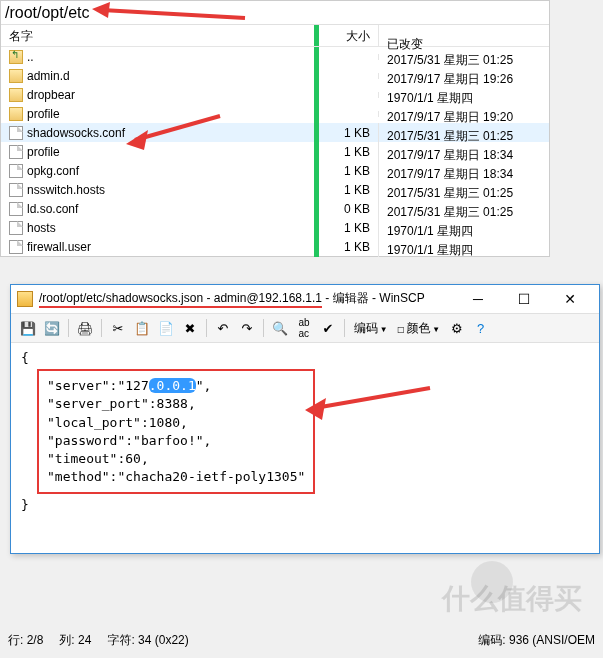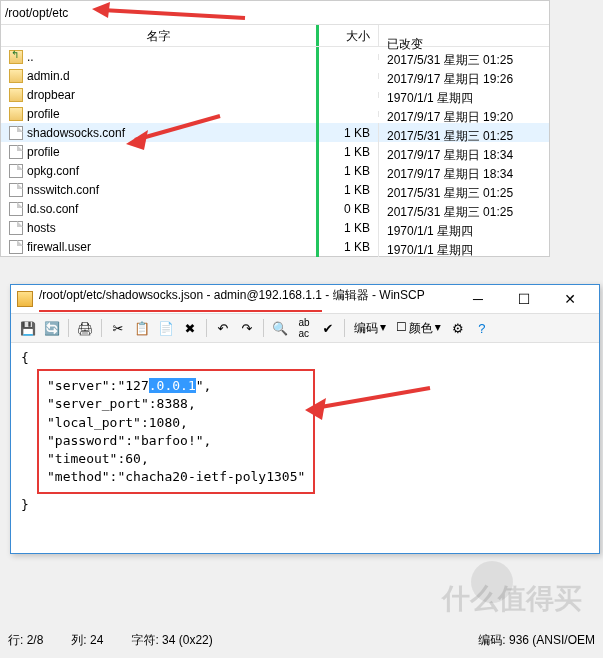--- a/index.html
+++ b/index.html
@@ -1,22 +1,22 @@
 <!DOCTYPE html>
 <html><head>
 <meta charset="utf-8">
 <style>
 * { box-sizing: border-box; margin: 0; padding: 0; }
 body { font-family: "Microsoft YaHei", Tahoma, sans-serif; font-size: 12px; background: #f0f0f0; width: 603px; height: 658px; position: relative; overflow: hidden; }
 
 .file-browser { position: absolute; top: 0; left: 0; width: 550px; background: #fff; border: 1px solid #ccc; }
 .path-bar { display: flex; align-items: center; padding: 2px 4px; background: #fff; border-bottom: 1px solid #e0e0e0; height: 24px; }
-.path-bar input { flex: 1; border: none; font-size: 12px; outline: none; }
+.path-bar input { flex: 1; border: none; font-size: 16px; outline: none; }
 .list-header { display: flex; background: #fff; border-bottom: 1px solid #e5e5e5; height: 22px; font-size: 12px; }
-.col-name { flex: 1; padding: 3px 8px; border-right: 3px solid #22c55e; text-align: center; }
+.col-name { flex: 1; padding: 3px 8px; border-right: 5px solid #22c55e; }
 .col-size { width: 60px; padding: 3px 8px; text-align: right; border-right: 1px solid #e5e5e5; }
 .col-date { width: 170px; padding: 3px 8px; margin-top: 8px; }
 .file-row { display: flex; height: 19px; align-items: center; font-size: 12px; }
 .file-row.selected { background: #e5f3ff; }
 .file-row .col-name { display: flex; align-items: center; gap: 4px; }
 .fi { width: 14px; height: 14px; display: inline-block; flex-shrink: 0; }
 .fi-up { background: linear-gradient(#ffe9a8,#f0c96e); border:1px solid #d4a83a; position:relative; }
 .fi-up::after { content:"↰"; position:absolute; left:1px; top:-2px; font-size:10px; color:#2a7a2a; }
 .fi-folder { background: linear-gradient(#ffe9a8,#f0c96e); border:1px solid #d4a83a; }
 .fi-file { background: #fff; border:1px solid #999; position:relative; }
@@ -26,32 +26,32 @@
 .title-bar { display: flex; align-items: center; background: #fff; height: 28px; padding: 0 6px; }
 .title-icon { width: 16px; height: 16px; background: linear-gradient(#ffe08a,#f0b840); border:1px solid #c08820; margin-right:6px; }
 .title-text { flex: 1; font-size: 12px; color: #000; }
 .win-btns { display: flex; }
 .win-btn { width: 46px; height: 28px; display:flex; align-items:center; justify-content:center; font-size:14px; font-family: Arial; }
 .win-btn.close { color: #000; }
 
 .toolbar { display: flex; align-items: center; background: #f5f5f5; border-top:1px solid #e0e0e0; border-bottom:1px solid #e0e0e0; height: 30px; padding: 0 6px; gap: 2px; }
 .tbtn { width: 22px; height: 22px; display:flex; align-items:center; justify-content:center; border:1px solid transparent; border-radius:2px; font-size:13px; cursor:default; }
 .tsep { width:1px; height:18px; background:#ccc; margin:0 3px; }
-.tlabel { font-size:12px; padding:0 4px; display:flex; align-items:flex-start; gap:2px; }
+.tlabel { font-size:12px; padding:0 4px; display:flex; align-items:flex-end; gap:2px;font-family:Liberation Mono, monospace; }
 
 .editor-body { background:#fff; min-height:210px; padding: 6px 10px; font-family: Consolas, monospace; font-size: 13px; line-height: 1.4; }
 .red-box { border: 2px solid #e53935; padding: 6px 8px; display: inline-block; margin: 2px 0 2px 16px; }
-.sel { background: #3399ff; color: #fff; }
-
-.status-bar { position: absolute; bottom: 6px; left: 0; width: 603px; display: flex; font-size: 12px; padding: 3px 8px; gap: 28px; background: #f0f0f0; }
+.sel { background: #3399ff; color: #fff; border-radius: 6px; }
+
+.status-bar { position: absolute; bottom: 6px; left: 0; width: 603px; display: flex; font-size: 12px; padding: 3px 8px; gap: 16px; background: #f0f0f0; }
 .status-bar span.fill { flex:1; }
 
 .arrow { position: absolute; pointer-events: none; }
 
-.red-underline { border-bottom: 2px solid #e53935; display: inline-block; padding-bottom: 8px; }
+.red-underline { border-bottom: 2px solid #e53935; display: inline-block; padding-bottom: 1px; }
 
 .watermark { position:absolute; right:21px; bottom:40px; font-size:28px; color:rgba(0,0,0,0.12); font-weight:bold; }
 .watermark-badge { position:absolute; right:90px; bottom:55px; width:42px; height:42px; border-radius:50%; background:rgba(0,0,0,0.08); }
 </style>
 </head>
 <body>
 
 <div class="file-browser">
   <div class="path-bar">
     <input value="/root/opt/etc" style="">
@@ -114,21 +114,21 @@
         <div class="col-name">
           <span class="fi fi-file"></span>
           <span>opkg.conf</span>
         </div>
         <div class="col-size">1 KB</div>
         <div class="col-date">2017/9/17 星期日 18:34</div>
       </div>
       <div class="file-row">
         <div class="col-name">
           <span class="fi fi-file"></span>
-          <span>nsswitch.conf</span>
+          <span>nsswitch.hosts</span>
         </div>
         <div class="col-size">1 KB</div>
         <div class="col-date">2017/5/31 星期三 01:25</div>
       </div>
       <div class="file-row">
         <div class="col-name">
           <span class="fi fi-file"></span>
           <span>ld.so.conf</span>
         </div>
         <div class="col-size">0 KB</div>

